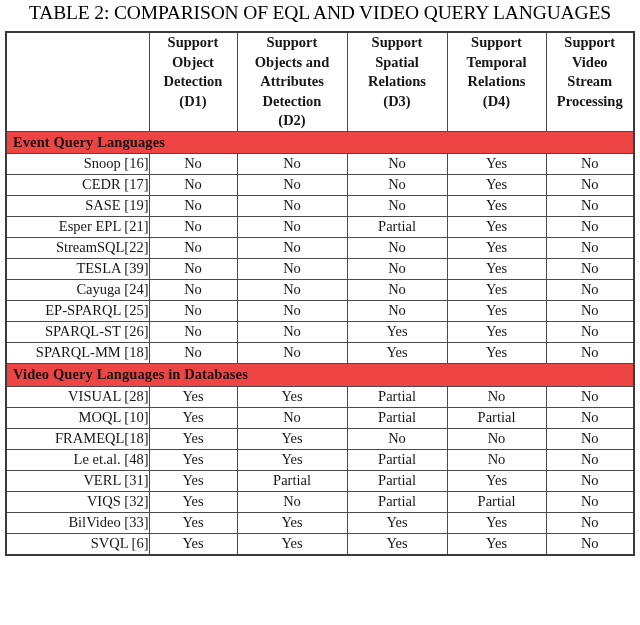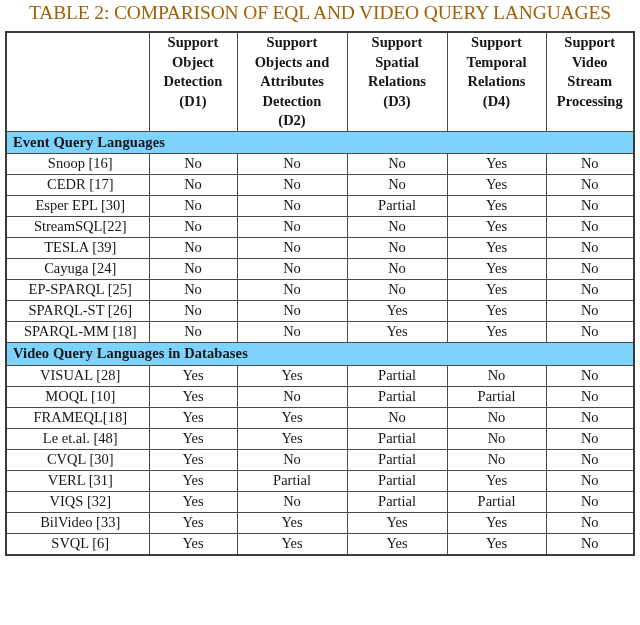--- a/index.html
+++ b/index.html
@@ -22,21 +22,21 @@
   .table-title {
     position: absolute;
     top: 0px;
     left: 0px;
     width: 640px;
     text-align: center;
     font-family: "Liberation Serif", "DejaVu Serif", serif;
     font-size: 19.5px;
     letter-spacing: -0.15px;
     line-height: 26px;
-    color: #a16207;
+    color: #000000;
     white-space: nowrap;
   }
   .table-wrap {
     position: absolute;
     top: 31px;
     left: 5px;
     width: 628px;
   }
   table.cmp {
     border-collapse: collapse;
@@ -65,30 +65,30 @@
     text-align: center;
     vertical-align: top;
     padding-top: 3px;
     height: 98px;
     box-sizing: border-box;
   }
   thead th.blank-head {
     border-left: none;
   }
   tr.section-row td {
-    background: #7dd3fc;
+    background: #ef4444;
     font-weight: bold;
     font-size: 14.5px;
     text-align: left;
     padding: 1px 0 1px 6px;
     height: 19px;
     letter-spacing: 0.1px;
   }
   tbody td.rowlabel {
-    text-align: center;
+    text-align: right;
     padding: 0 0 0 5px;
     height: 20px;
     white-space: nowrap;
   }
   tbody td.val {
     text-align: center;
     height: 20px;
   }
   sup.eq {
     font-size: 9.5px;
@@ -176,21 +176,29 @@
           </tr>
           <tr>
             <td class="rowlabel">CEDR [17]</td>
             <td class="val">No</td>
             <td class="val">No</td>
             <td class="val">No</td>
             <td class="val">Yes</td>
             <td class="val">No</td>
           </tr>
           <tr>
-            <td class="rowlabel">Esper EPL [30]</td>
+            <td class="rowlabel">SASE [19]</td>
+            <td class="val">No</td>
+            <td class="val">No</td>
+            <td class="val">No</td>
+            <td class="val">Yes</td>
+            <td class="val">No</td>
+          </tr>
+          <tr>
+            <td class="rowlabel">Esper EPL [21]</td>
             <td class="val">No</td>
             <td class="val">No</td>
             <td class="val">Partial</td>
             <td class="val">Yes</td>
             <td class="val">No</td>
           </tr>
           <tr>
             <td class="rowlabel">StreamSQL[22]</td>
             <td class="val">No</td>
             <td class="val">No</td>
@@ -262,28 +270,20 @@
             <td class="val">Yes</td>
             <td class="val">Yes</td>
             <td class="val">No</td>
             <td class="val">No</td>
             <td class="val">No</td>
           </tr>
           <tr>
             <td class="rowlabel">Le et.al. [48]</td>
             <td class="val">Yes</td>
             <td class="val">Yes</td>
-            <td class="val">Partial</td>
-            <td class="val">No</td>
-            <td class="val">No</td>
-          </tr>
-          <tr>
-            <td class="rowlabel">CVQL [30]</td>
-            <td class="val">Yes</td>
-            <td class="val">No</td>
             <td class="val">Partial</td>
             <td class="val">No</td>
             <td class="val">No</td>
           </tr>
           <tr>
             <td class="rowlabel">VERL [31]</td>
             <td class="val">Yes</td>
             <td class="val">Partial</td>
             <td class="val">Partial</td>
             <td class="val">Yes</td>

